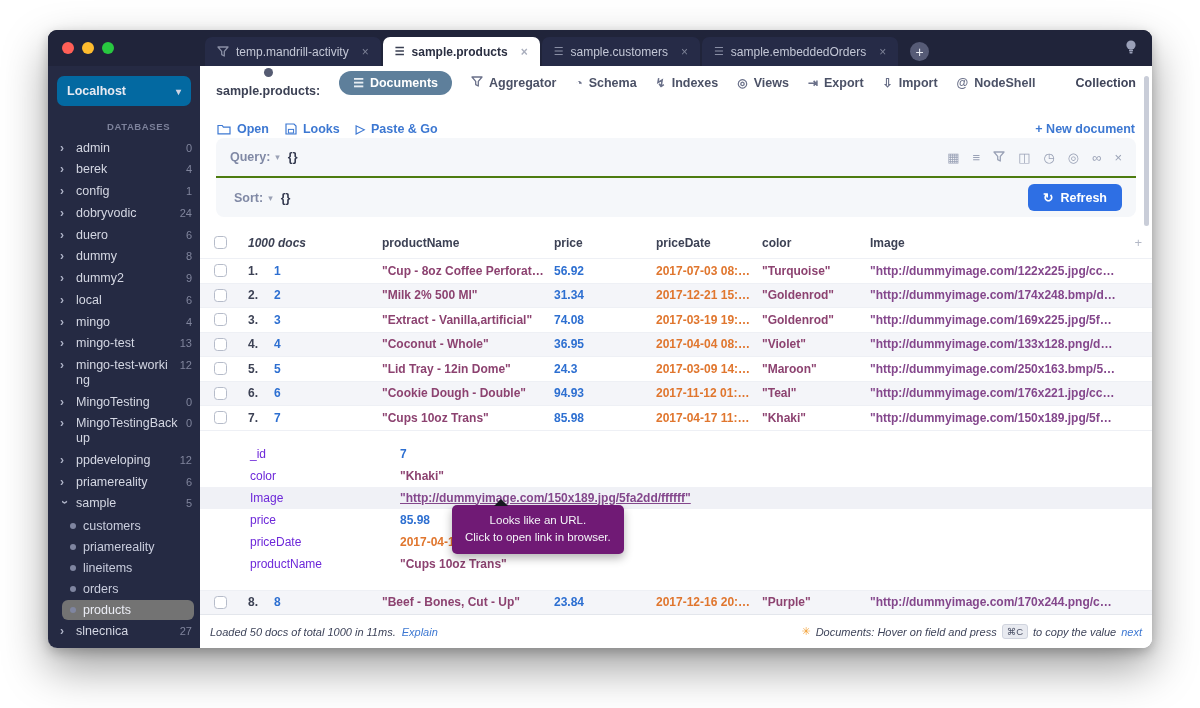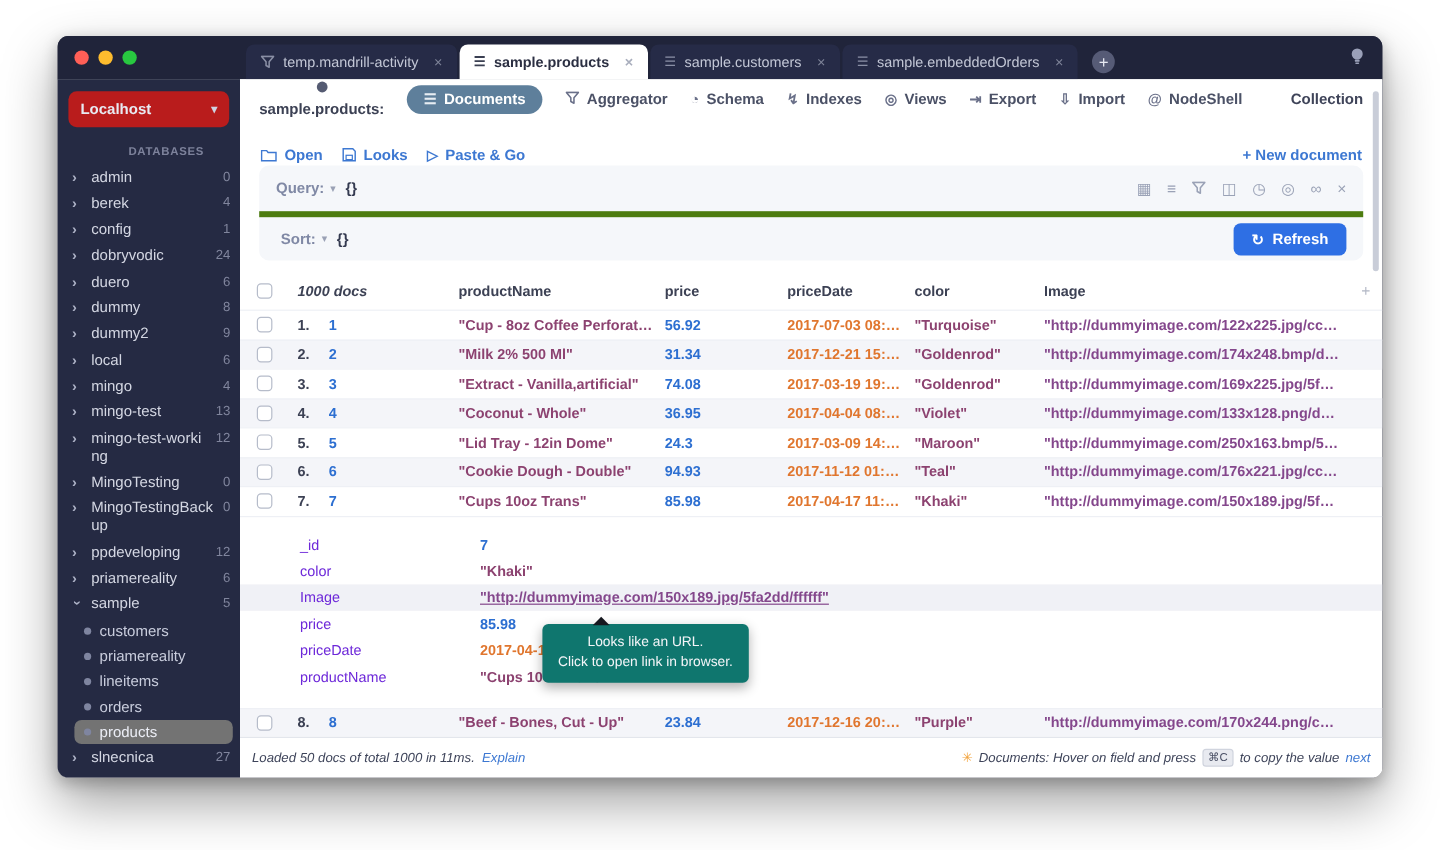--- a/index.html
+++ b/index.html
@@ -18,21 +18,21 @@
   .tab .tclose { color:#7e8398; font-size:12px; margin-left:6px; }
   .tab.active { background:#ffffff; color:#2b2f42; font-weight:600; }
   .tab.active .ticon { color:#3a3f52; }
   .tab.active .tclose { color:#a9aebd; }
   .tab-add { width:19px; height:19px; border-radius:50%; background:#565b76; color:#e8eaf2; font-size:14px;
              display:flex; align-items:center; justify-content:center; margin:0 0 5px 10px; line-height:1; }
   .bulb { position:absolute; right:14px; top:9px; }
   
   .wbody { display:flex; height:582px; background:#fff; }
   .sidebar { width:152px; background:#252a43; color:#d4d7e3; display:flex; flex-direction:column; padding-top:10px; flex:none; }
-  .conn { margin:0 9px; background:#b91c1c; border-radius:7px; padding:8px 10px; font-size:12.5px; color:#e8eaf2;
+  .conn { margin:0 9px; background:#0369a1; border-radius:7px; padding:8px 10px; font-size:12.5px; color:#e8eaf2;
           display:flex; align-items:center; justify-content:space-between; font-weight:600; }
   .conn .caret { color:#cfd3e2; font-size:10px; }
   .dbs-label { margin:15px 0 5px 12px; font-size:9.5px; font-weight:bold; letter-spacing:.6px; color:#7d829b;padding-left:47px; }
   .dblist { flex:1; overflow:hidden; font-size:12.5px; }
   .dbrow { display:flex; gap:8px; padding:3.5px 8px 3.5px 12px; align-items:flex-start; }
   .dbrow .chev { color:#aeb3c7; font-size:12px; font-weight:bold; width:8px; flex:none; line-height:1.2; }
   .dbrow .chev.open { display:inline-block; transform:rotate(90deg); transform-origin:45% 55%; }
   .dbrow .dbname { flex:1; line-height:1.18; word-break:break-all; }
   .dbrow .dbcount { color:#80859d; font-size:11px; line-height:1.3; }
   .colrow { display:flex; align-items:center; gap:7px; margin:1px 6px 1px 14px; padding:3px 8px; border-radius:6px; color:#c9cddd; }
@@ -49,21 +49,21 @@
   .view-item.active { background:#5e7f9b; color:#fff; border-radius:14px; padding:5px 14px; }
   .view-item.active .vicon { color:#e7edf3; }
   .tspacer { flex:1; }
   .dd { display:flex; align-items:center; gap:5px; color:#3f4459; }
   .actions { height:36px; display:flex; align-items:flex-end; padding:0 17px; gap:16px; font-size:12.5px; font-weight:600; color:#3d78d2; flex:none; }
   .act { display:flex; align-items:center; gap:6px; }
   .newdoc { margin-left:auto; }
   
   .qpanel { margin:2px 16px 10px; background:#f5f7fa; border-radius:8px; flex:none; }
   .qrow { height:38px; display:flex; align-items:center; padding:0 14px; font-size:12.5px; }
-  .qrow + .qrow { border-top:5px solid #4d7c0f; height:41px; }
+  .qrow + .qrow { border-top:2px solid #4d7c0f; height:41px; }
   .qlabel { color:#8089a5; font-weight:600; }
   .qcaret { color:#9aa1b5; font-size:9px; margin:0 8px 0 5px; }
   .qval { color:#343a50; font-weight:600; }
   .qicons { margin-left:auto; display:flex; gap:13px; color:#9aa2b6; font-size:13px; }
   .refresh { margin-left:auto; background:#2e6fe4; color:#fff; border:none; border-radius:6px; padding:6px 15px;
              font-size:12.5px; font-weight:700; font-family:inherit; display:flex; align-items:center; gap:7px; }
   
   .tgrid { display:grid; grid-template-columns:34px 26px 108px 172px 102px 106px 108px 1fr; align-items:center;
            padding-left:14px; padding-right:26px; }
   .thead { height:31px; font-size:12px; color:#3c4154; font-weight:700; position:relative; flex:none; }
@@ -77,21 +77,21 @@
   .val-num { color:#2d6fd1; font-weight:600; }
   .val-str { color:#8c4270; font-weight:600; }
   .val-date { color:#e0762e; font-weight:600; }
   .val-url { color:#84478c; font-weight:600; }
   
   .detail { flex:1; border-top:1px solid #eef0f5; padding:12px 0 8px; position:relative; font-size:12px; min-height:0; }
   .drow { height:22px; display:flex; align-items:center; padding-left:50px; }
   .drow.hl { background:#f0f1f6; }
   .dkey { width:150px; color:#6d28d9; flex:none; }
   .dlink { text-decoration:underline; }
-  .tooltip { position:absolute; left:252px; top:89px; background:#0f766e; color:#f4f5f8; font-size:11.5px;
+  .tooltip { position:absolute; left:252px; top:74px; background:#701a75; color:#f4f5f8; font-size:11.5px;
              padding:7px 13px; border-radius:5px; line-height:1.55; text-align:center; box-shadow:0 4px 10px rgba(0,0,0,.3); }
   .tooltip::before { content:""; position:absolute; top:-6px; left:42px; border-left:7px solid transparent;
                      border-right:7px solid transparent; border-bottom:7px solid #16181f; }
   
   .statusbar { height:34px; border-top:1px solid #e3e6ec; display:flex; align-items:center; padding:0 10px;
                font-size:11px; font-style:italic; color:#3e445a; flex:none; background:#fff; }
   .statusbar .explain { color:#3d78d2; margin-left:6px; }
   .statusbar .right { margin-left:auto; display:flex; align-items:center; gap:5px; }
   .statusbar .star { color:#f2a33c; font-style:normal; font-size:11px; }
   .kbd { font-style:normal; background:#e8eaf0; border:1px solid #d0d4de; border-radius:3px; padding:0 4px;

